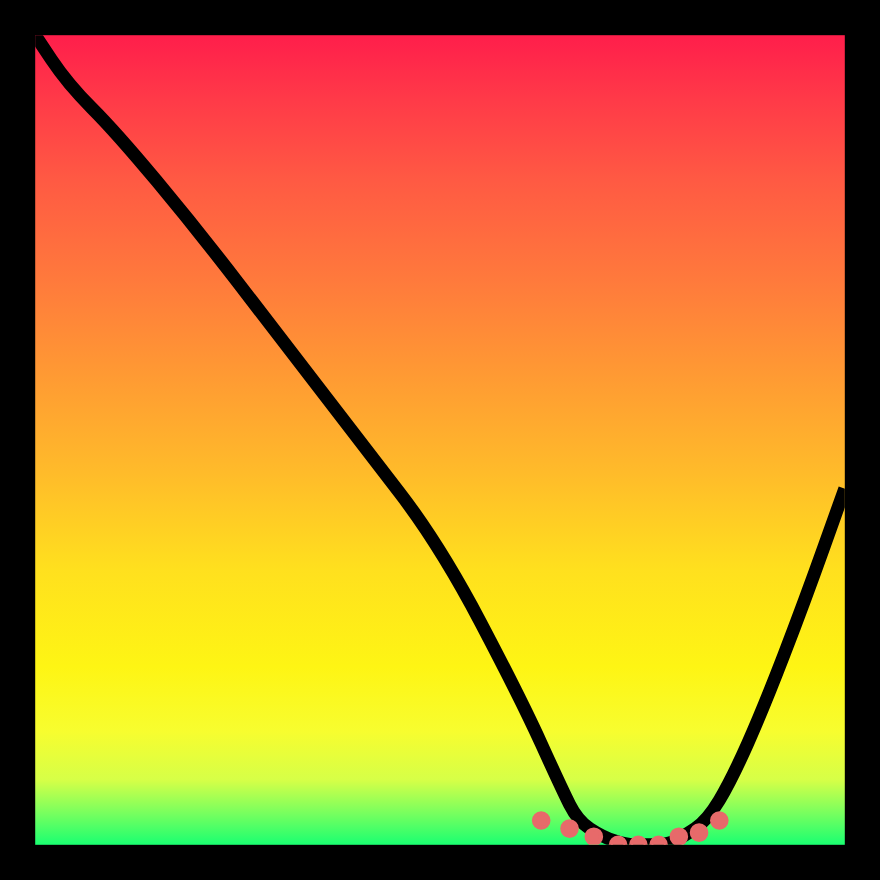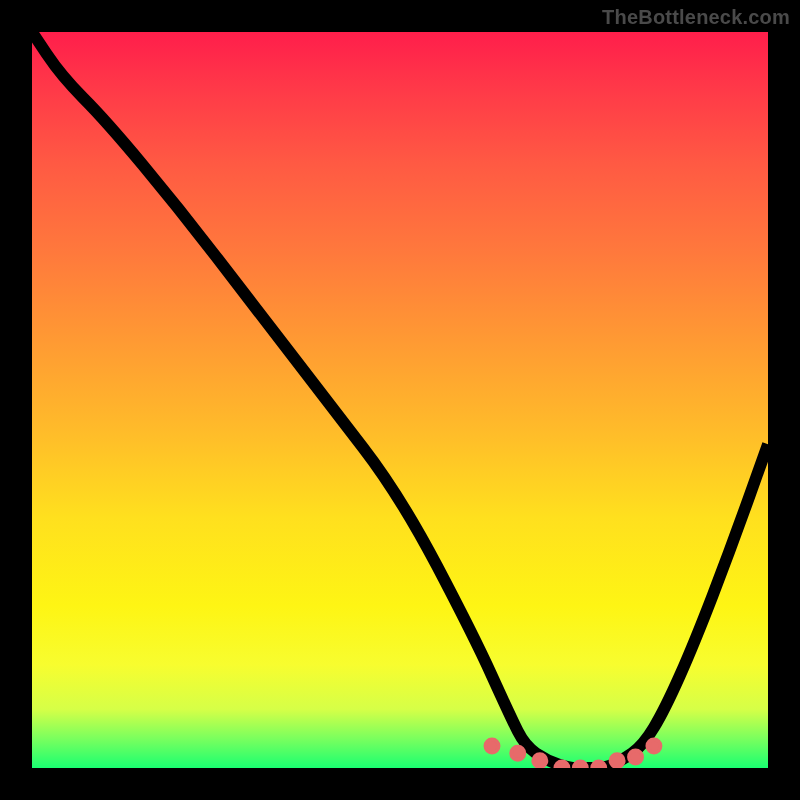--- a/index.html
+++ b/index.html
@@ -63,21 +63,20 @@
     fill: #e76a6a;
     stroke: #e76a6a;
     stroke-width: 0.5;
   }
 </style>
 </head>
 <body>
 
 <div class="frame">
 
-  <div class="watermark">TheBottleneck.com</div>
 
   <div class="plot-area">
     <svg viewBox="0 0 100 100" preserveAspectRatio="none">
       <path id="curve-path" class="curve" d="M 0.00 0.00 Q 0.00 0.00 2.00 3.00 Q 4.00 6.00 7.00 9.00 Q 10.00 12.00 15.00 18.00 Q 20.00 24.00 25.00 30.50 Q 30.00 37.00 35.00 43.50 Q 40.00 50.00 45.00 56.50 Q 50.00 63.00 55.00 72.50 Q 60.00 82.00 62.50 87.50 Q 65.00 93.00 66.00 95.00 Q 67.00 97.00 68.50 98.00 Q 70.00 99.00 71.50 99.50 Q 73.00 100.00 74.00 100.00 Q 75.00 100.00 76.50 100.00 Q 78.00 100.00 79.00 99.50 Q 80.00 99.00 81.50 98.00 Q 83.00 97.00 84.50 94.50 Q 86.00 92.00 88.00 87.50 Q 90.00 83.00 92.50 76.50 Q 95.00 70.00 97.50 63.00 L 100.00 56.00"></path>
       <g id="marker-group">
           <circle cx="62.50" cy="97.00" r="0.9" class="marker"></circle>
           <circle cx="66.00" cy="98.00" r="0.9" class="marker"></circle>
           <circle cx="69.00" cy="99.00" r="0.9" class="marker"></circle>
           <circle cx="72.00" cy="100.00" r="0.9" class="marker"></circle>
           <circle cx="74.50" cy="100.00" r="0.9" class="marker"></circle>

